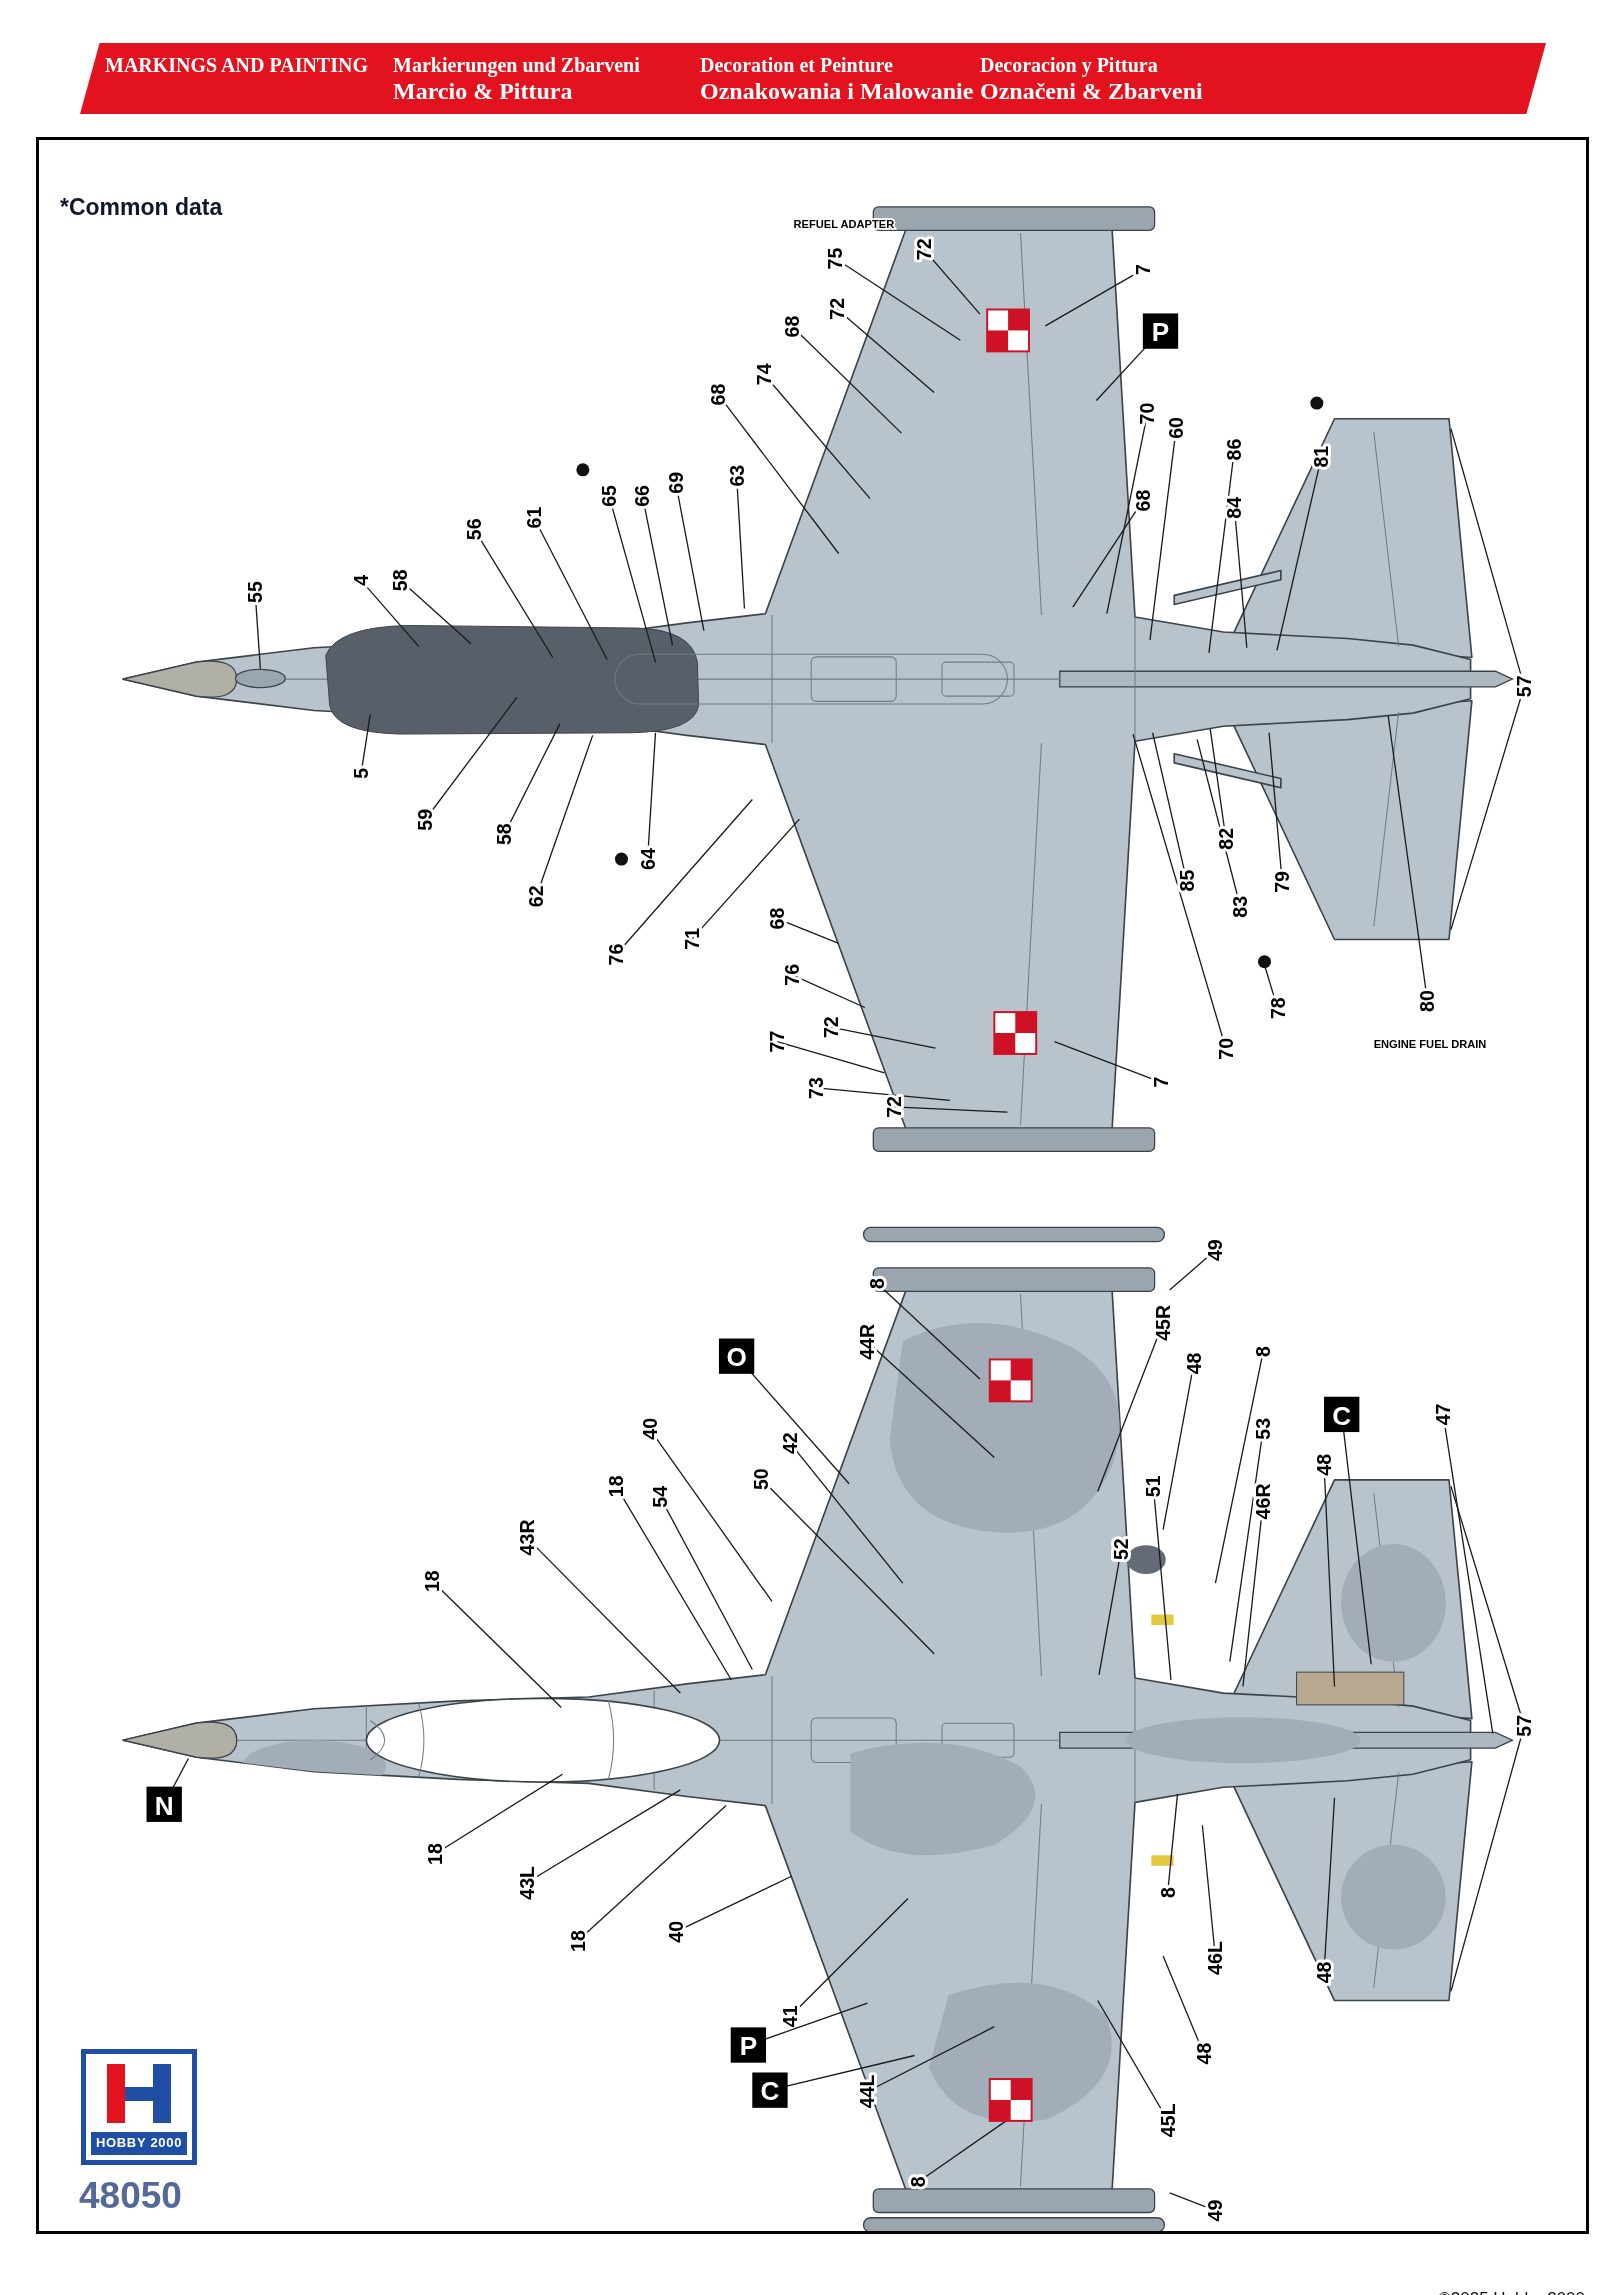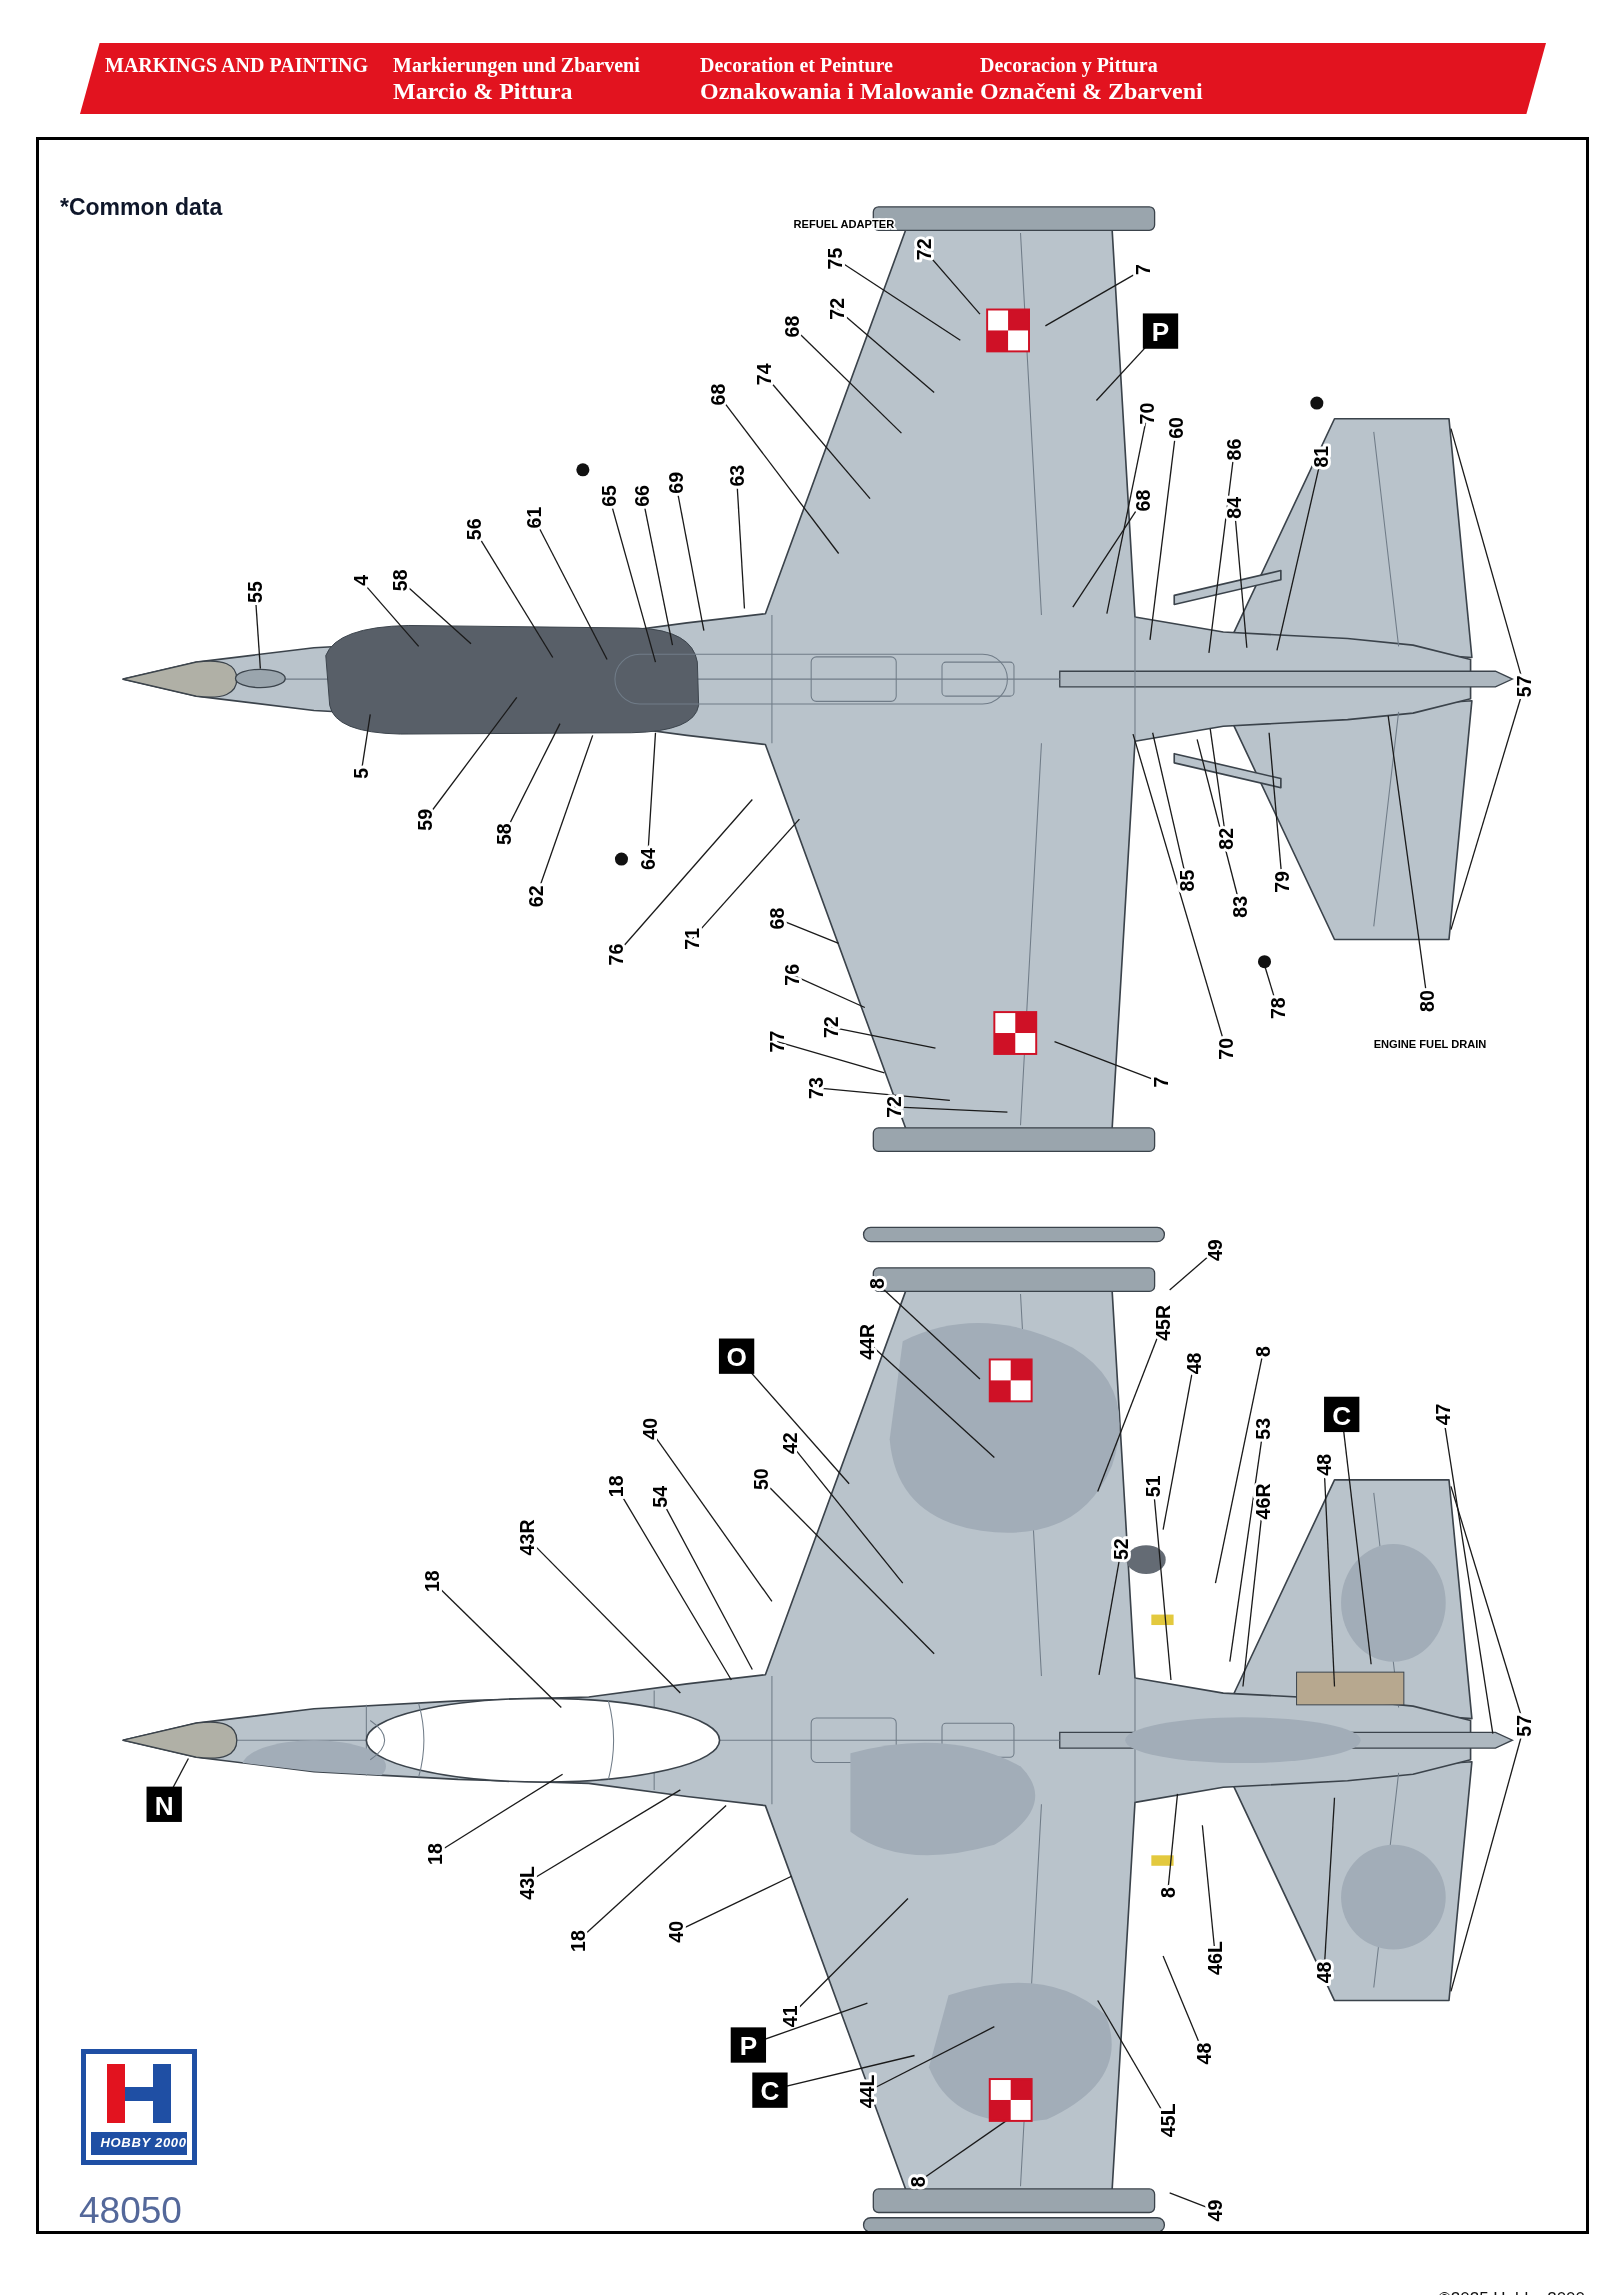--- a/index.html
+++ b/index.html
@@ -45,22 +45,22 @@
   .stencil{font-family:"Liberation Sans",sans-serif;font-size:17px;font-weight:700;fill:#000;
     text-anchor:middle;dominant-baseline:central;paint-order:stroke;stroke:#fff;stroke-width:5;}
 
   
   .logo-box{position:absolute;left:81px;top:2049px;width:116px;height:116px;}
   .logo-frame{position:absolute;inset:0;border:5.9px solid var(--logo-blue,#1f4fa4);background:#fff;box-sizing:border-box;}
   .bar-red{position:absolute;left:20%;top:9%;width:17%;height:56%;background:var(--logo-red,#e2131f);}
   .bar-blue{position:absolute;right:20%;top:9%;width:17%;height:56%;background:var(--logo-blue,#1f4fa4);}
   .bar-mid{position:absolute;left:37%;top:31%;width:26%;height:13%;background:var(--logo-blue,#1f4fa4);}
   .logo-band{position:absolute;left:5%;right:5%;bottom:5%;height:21%;background:var(--logo-blue,#1f4fa4);
-    color:#fff;font-size:13px;font-weight:700;text-align:right;line-height:22px;letter-spacing:0.7px;font-style:italic;}
-  .kit-number{position:absolute;left:79px;top:2175px;font-size:37px;font-weight:400;color:var(--kit-blue,#54689a);margin-top:15px;}
+    color:#fff;font-size:13px;font-weight:700;text-align:center;line-height:22px;letter-spacing:0.7px;}
+  .kit-number{position:absolute;left:79px;top:2175px;font-size:37px;font-weight:700;color:var(--kit-blue,#54689a);}
   .copyright{position:absolute;right:38px;top:2241px;font-size:17px;color:#111;margin-top:48px;}
 </style>
 </head>
 <body>
 
 <div class="page">
 
   <svg id="diagram-svg" width="1623" height="2295" viewBox="0 0 2481 3508">
     <defs>
       <g id="af-base">

